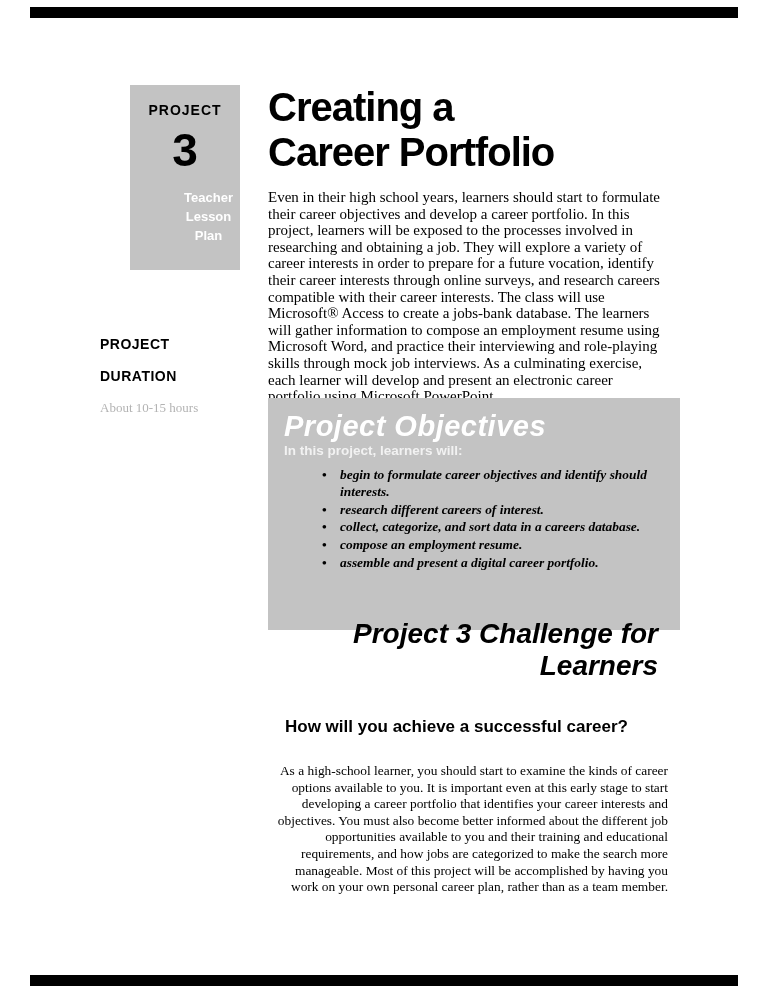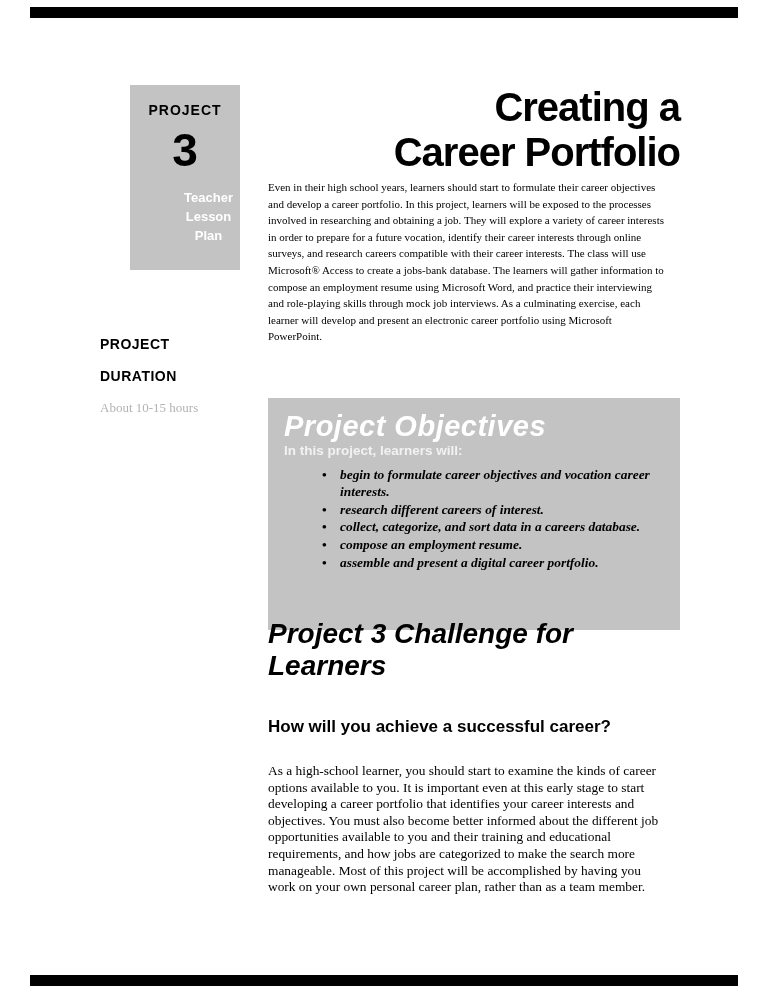--- a/index.html
+++ b/index.html
@@ -17,37 +17,37 @@
   .side-box .num{font-weight:bold;font-size:46px;line-height:48px;margin-top:8px;}
   .side-box .sub{margin-top:14px;color:#ffffff;font-weight:bold;font-size:13px;line-height:19px;padding-left:47px;}
 
   .duration{position:absolute;left:100px;top:336px;width:150px;}
   .duration .dl{font-weight:bold;font-size:14px;letter-spacing:.5px;line-height:16px;margin-bottom:16px;}
   .duration .dv{font-family:"Liberation Serif",serif;font-size:13px;color:#b3b3b3;margin-top:16px;}
 
   
   .main{position:absolute;left:268px;top:85px;width:412px;}
   .title{font-weight:900;font-size:40px;line-height:45px;letter-spacing:-1px;
-         font-family:"Liberation Sans",sans-serif;text-align:right;}
-  .intro{margin-top:4px;font-family:"Liberation Serif",serif;font-size:11px;
+         font-family:"Liberation Sans",sans-serif;}
+  .intro{margin-top:14px;font-family:"Liberation Serif",serif;font-size:15px;
          line-height:16.6px;width:400px;}
 
   .obj-box{position:absolute;left:268px;top:398px;width:412px;height:232px;
            background:#c3c3c3;box-sizing:border-box;padding:12px 14px 15px 16px;}
   .obj-box .obj-title{color:#ffffff;font-weight:900;font-style:italic;font-size:29px;
                       letter-spacing:.5px;}
   .obj-box .obj-lead{color:#f2f2f2;font-weight:bold;font-size:13.5px;margin-top:0;}
   .obj-box ul{list-style:none;margin:9px 0 0 0;padding:0 0 0 38px;}
   .obj-box li{position:relative;font-family:"Liberation Serif",serif;font-weight:bold;
               font-style:italic;font-size:13.4px;line-height:16.8px;margin-bottom:1px;
               padding-left:18px;}
   .obj-box li::before{content:"\2022";position:absolute;left:0;top:0;font-style:normal;
                       font-family:"Liberation Serif",serif;}
 
-  .challenge{position:absolute;left:268px;top:618px;width:412px;}
+  .challenge{position:absolute;left:268px;top:618px;width:412px;text-align:right;}
   .ch-title{font-weight:900;font-style:italic;font-size:28px;line-height:32px;
             letter-spacing:0;width:390px;}
   .ch-sub{margin-top:33px;font-weight:bold;font-size:17px;line-height:24px;width:360px;}
   .ch-body{margin-top:24px;font-family:"Liberation Serif",serif;font-size:13.4px;
            line-height:16.6px;width:400px;}
 </style>
 </head>
 <body>
 
 <div class="page">
@@ -74,21 +74,21 @@
       <div>Creating a</div>
       <div>Career Portfolio</div>
     </div>
     <div class="intro">Even in their high school years, learners should start to formulate their career objectives and develop a career portfolio. In this project, learners will be exposed to the processes involved in researching and obtaining a job. They will explore a variety of career interests in order to prepare for a future vocation, identify their career interests through online surveys, and research careers compatible with their career interests.  The class will use Microsoft® Access to create a jobs-bank database. The learners will gather information to compose an employment resume using Microsoft Word, and practice their interviewing and role-playing skills through mock job interviews. As a culminating exercise, each learner will develop and present an electronic career portfolio using Microsoft PowerPoint.</div>
   </div>
 
   <div class="obj-box">
     <div class="obj-title">Project Objectives</div>
     <div class="obj-lead">In this project, learners will:</div>
     <ul>
-      <li>begin to formulate career objectives and vocation career interests.</li>
+      <li>begin to formulate career objectives and identify should interests.</li>
       <li>research different careers of interest.</li>
       <li>collect, categorize, and sort data in a careers database.</li>
       <li>compose an employment resume.</li>
       <li>assemble and present a digital career portfolio.</li>
     </ul>
   </div>
 
   <div class="challenge">
     <div class="ch-title">Project 3 Challenge for Learners</div>
     <div class="ch-sub">How will you achieve a successful career?</div>

